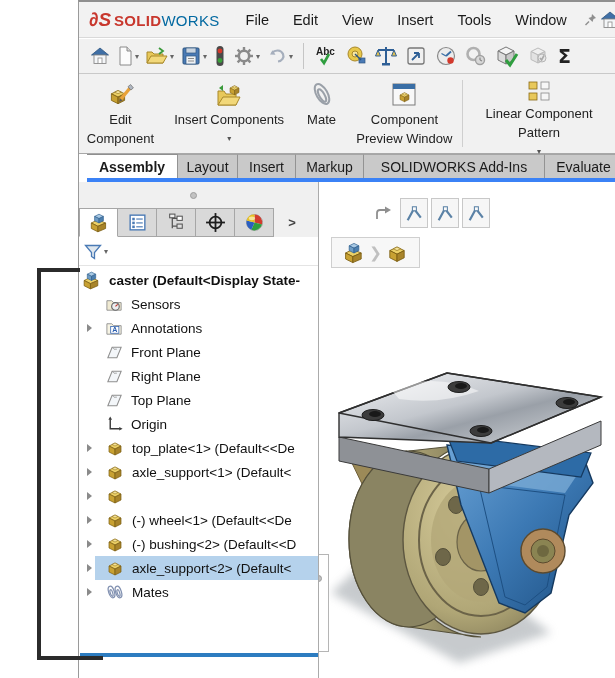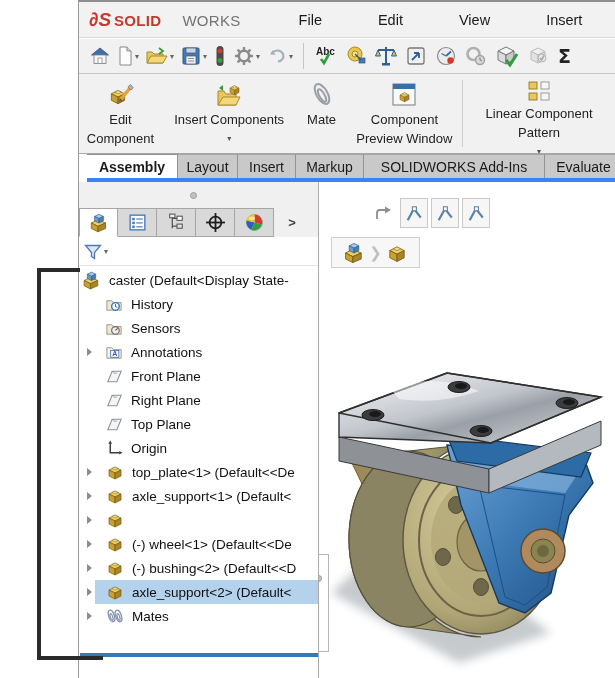--- a/index.html
+++ b/index.html
@@ -10,23 +10,23 @@
   
   #app{position:absolute;left:78px;top:0;width:537px;height:678px;background:#fff;
     border-left:1px solid #9a9a9a;border-top:2px solid #8f8f8f;overflow:hidden;}
 
   
   .menubar{position:absolute;left:0;top:0;width:100%;height:36px;background:#f2f2f2;
     display:flex;align-items:center;border-bottom:1px solid #d9d9d9;}
   .logo{display:flex;align-items:baseline;margin-left:10px;white-space:nowrap;}
   .logo .ds{font-style:italic;font-weight:bold;font-size:19px;color:#c8372d;margin-right:3px;}
   .logo .solid{font-weight:bold;font-size:15px;color:#c8372d;letter-spacing:.3px;}
-  .logo .works{font-weight:normal;font-size:15px;color:#737373;letter-spacing:.3px;padding-left:21px;}
+  .logo .works{font-weight:normal;font-size:15px;color:#0369a1;letter-spacing:.3px;}
   .menus{display:flex;margin-left:26px;gap:24px;font-size:14.5px;color:#1a1a1a;}
-  .menu-item{cursor:default;margin-left:32px;}
+  .menu-item{cursor:default;}
   .pin{margin-left:16px;}
   .tr-icons{margin-left:auto;display:flex;gap:14px;margin-right:2px;}
 
   
   .quickbar{position:absolute;left:0;top:37px;width:100%;height:35px;background:#f1f1f1;
     display:flex;align-items:center;border-bottom:1px solid #c9c9c9;}
   .qgroup{display:flex;align-items:center;gap:2px;}
   .qbtn{display:flex;align-items:center;height:28px;padding:0 2px;}
   .caret{font-size:8px;color:#666;margin-left:1px;}
   .vsep{width:1px;height:26px;background:#c5c5c5;margin:0 8px;}
@@ -69,21 +69,21 @@
     display:flex;align-items:center;border-bottom:1px solid #e4e4e4;padding-left:4px;}
 
   
   .tree{position:absolute;left:0;top:86px;width:100%;}
   .trow{display:flex;align-items:center;height:24px;white-space:nowrap;overflow:hidden;}
   .arr{width:11px;margin-left:5px;display:flex;align-items:center;justify-content:center;flex:none;}
   .arr .tri{width:0;height:0;border-top:4px solid transparent;border-bottom:4px solid transparent;
     border-left:5px solid #8a8a8a;}
   .arr.hidden .tri{visibility:hidden;}
   .rowbody{display:flex;align-items:center;height:100%;flex:1;min-width:0;padding-left:10px;}
-  .trow.root .rowbody{padding-left:0;}
+  .trow.root .rowbody{padding-left:0;font-weight:bold;}
   .tic{flex:none;margin-right:7px;}
   .tlabel{font-size:13.5px;color:#101010;overflow:hidden;}
   .trow.sel .rowbody{background:#b5d2ec;}
   .rollback{position:absolute;left:1px;top:471px;width:238px;height:4px;background:#2d7cc0;}
 
   
   .viewport{position:absolute;left:240px;top:0;width:297px;height:498px;background:#fff;overflow:hidden;}
   .hud-arrow{position:absolute;left:55px;top:22px;}
   .hud-btns{position:absolute;left:81px;top:16px;display:flex;gap:3px;}
   .hud-btn{width:28px;height:30px;background:#f6f6f6;border:1px solid #c8c8c8;
@@ -506,31 +506,20 @@
                 </svg>
               <span class="tlabel">caster  (Default&lt;Display State-</span>
             </div>
           </div>
           <div class="trow">
             <span class="arr hidden">
                 <span class="tri"></span>
               </span>
             <div class="rowbody">
               <svg class="tic icv" width="19" height="19">
-                  <use href="#sym-history-folder"></use>
-                </svg>
-              <span class="tlabel">History</span>
-            </div>
-          </div>
-          <div class="trow">
-            <span class="arr hidden">
-                <span class="tri"></span>
-              </span>
-            <div class="rowbody">
-              <svg class="tic icv" width="19" height="19">
                   <use href="#sym-sensors-folder"></use>
                 </svg>
               <span class="tlabel">Sensors</span>
             </div>
           </div>
           <div class="trow">
             <span class="arr">
                 <span class="tri"></span>
               </span>
             <div class="rowbody">

